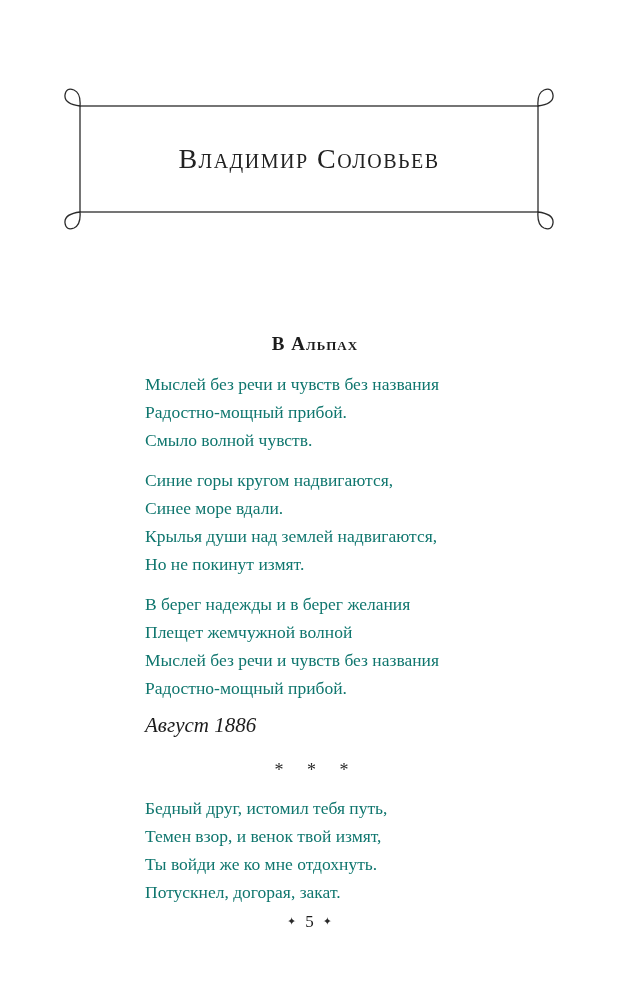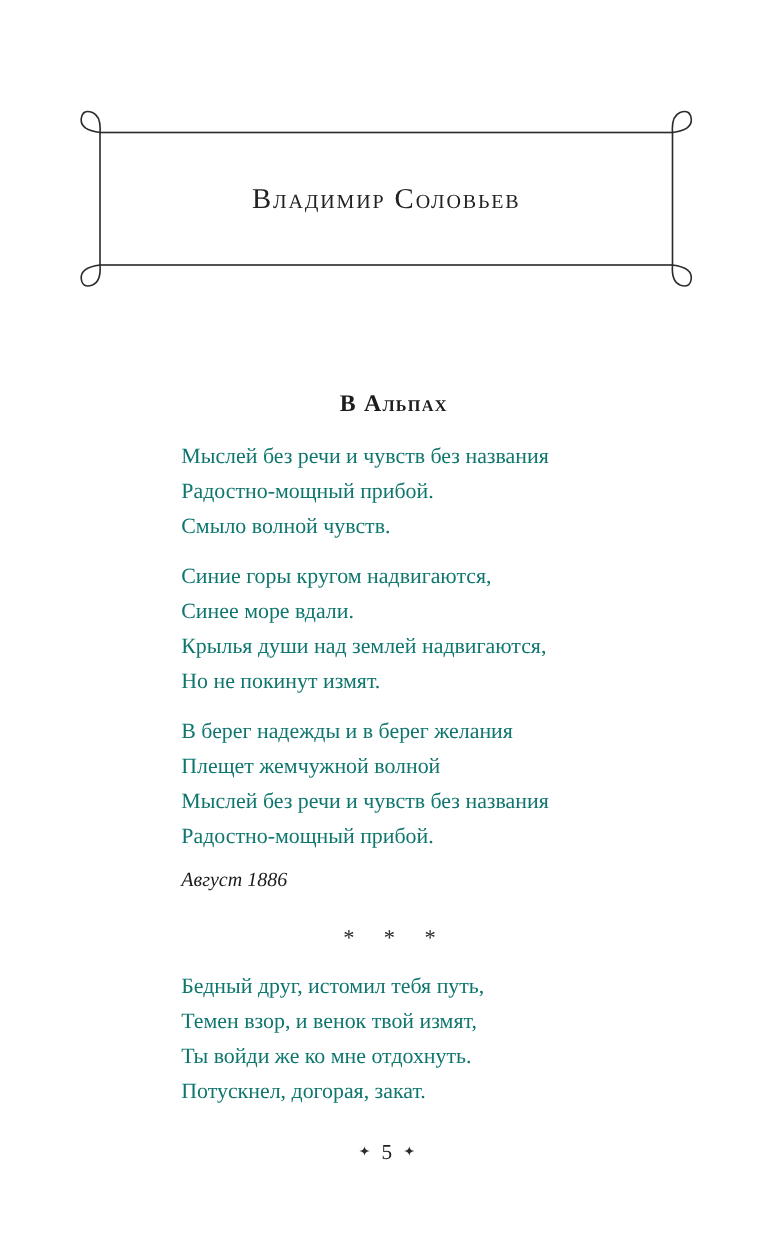--- a/index.html
+++ b/index.html
@@ -30,31 +30,31 @@
     left: 0; top: 0;
     width: 100%; height: 100%;
   }
   .author-name {
     position: absolute;
     left: 0; top: 0;
     width: 100%; height: 100%;
     display: flex;
     align-items: center;
     justify-content: center;
-    font-size: 23px;
+    font-size: 28px;
     font-variant: small-caps;
     letter-spacing: 1.5px;
     color: #222222;
   }
 
   
   .content {
     position: absolute;
     left: 145px;
-    top: 312px;
+    top: 332px;
     width: 345px;
   }
   .poem-title {
     width: 340px;
     text-align: center;
     font-size: 19px;
     font-variant: small-caps;
     letter-spacing: 1px;
     line-height: 24px;
     margin: 0 0 14px 0;
@@ -65,21 +65,21 @@
   }
   .poem-line {
     font-size: 17.5px;
     line-height: 28px;
     white-space: nowrap;
     color: #0f766e;
   }
   .poem-date {
     margin-top: 8px;
     font-style: italic;
-    font-size: 16px;
+    font-size: 21px;
     line-height: 22px;
   }
   .stanza-separator {
     width: 340px;
     text-align: center;
     margin-top: 24px;
     font-size: 18px;
     letter-spacing: 7px;
     word-spacing: 5px;
     line-height: 20px;

